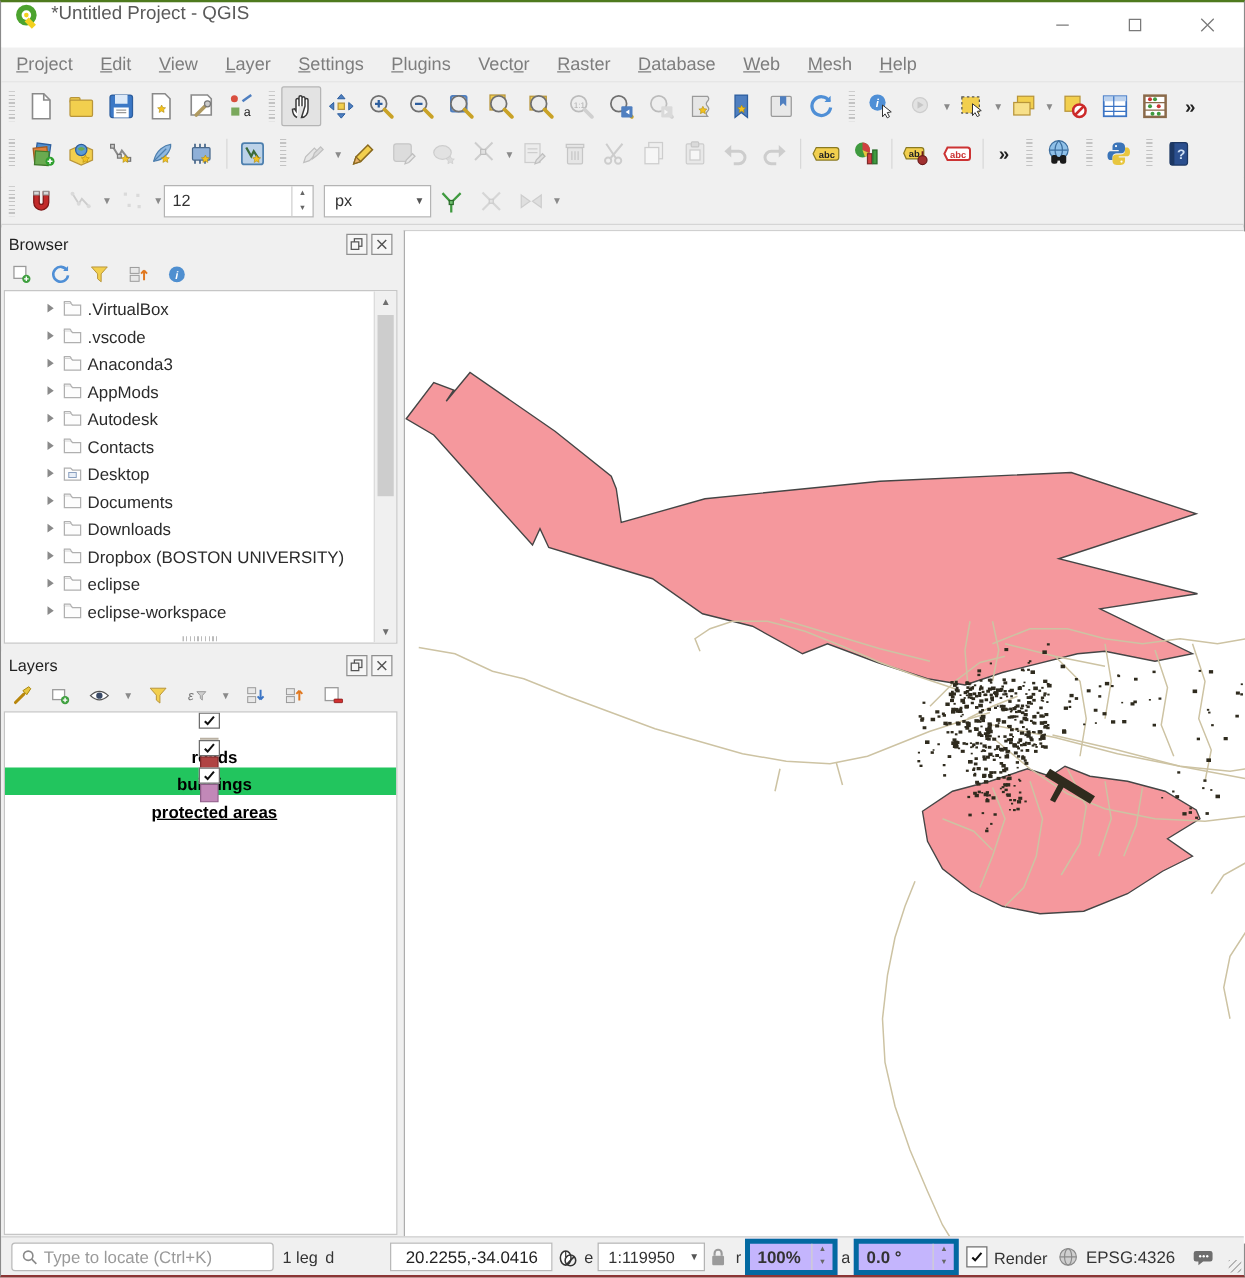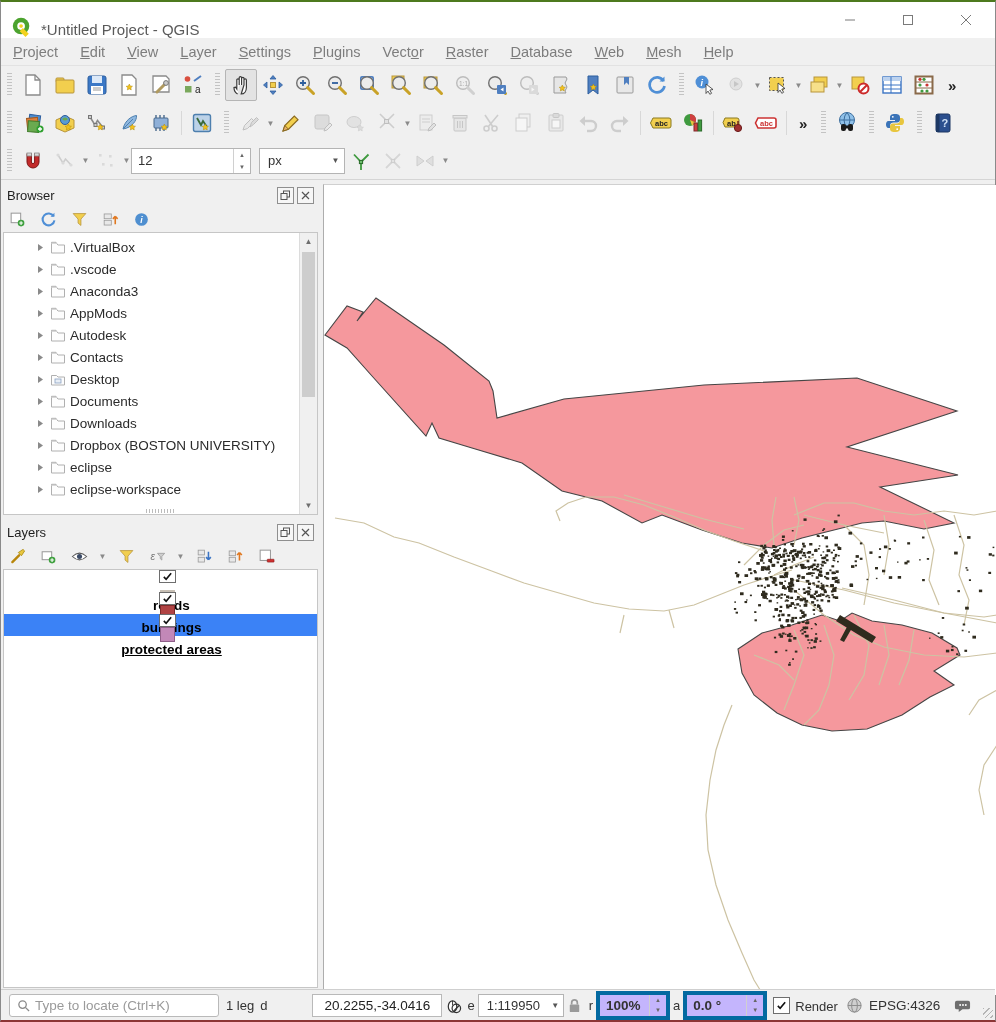--- a/index.html
+++ b/index.html
@@ -1,21 +1,21 @@
 <!DOCTYPE html>
 <html><head>
 <meta charset="utf-8">
 <style>
   html,body{margin:0;padding:0;}
   body{width:996px;height:1022px;overflow:hidden;font-family:"Liberation Sans","DejaVu Sans",sans-serif;
        -webkit-font-smoothing:antialiased;background:#f0f0f0;}
   #window{position:absolute;inset:0;background:#f0f0f0;border-top:2px solid #4e7a1e;
           border-left:1px solid #8a8a8a;border-right:1px solid #8a8a8a;border-bottom:2px solid #8c3535;box-sizing:border-box;}
   
-  .titlebar{height:36px;background:#ffffff;display:flex;align-items:flex-end;position:relative;}
+  .titlebar{height:36px;background:#ffffff;display:flex;align-items:flex-start;position:relative;}
   .qlogo{width:22px;height:22px;margin-left:10px;}
   .title-text{margin-left:8px;font-size:15px;color:#5a5a5a;}
   .wcontrols{position:absolute;right:0;top:0;height:36px;display:flex;}
   .wbtn{width:58px;height:36px;display:flex;align-items:center;justify-content:center;color:#7a7a7a;font-size:14px;}
   .wbtn svg{display:block}
   
   .menubar{height:27px;background:#f0f0f0;display:flex;align-items:center;padding-left:12px;border-bottom:1px solid #e2e2e2;}
   .menu-item{font-size:14.5px;color:#7d7d7d;margin-right:22px;cursor:default;}
   .menu-item u{text-decoration:underline;}
   
@@ -62,21 +62,21 @@
   .trow .fico{width:20px;}
   .trow .fico svg{width:16px;height:16px;vertical-align:-3px;}
   .trow .lbl{font-size:13.5px;color:#2b2b2b;}
   .vscroll{position:absolute;top:0;right:0;bottom:0;width:17px;background:#f0f0f0;border-left:1px solid #dcdcdc;}
   .varrow{height:17px;display:flex;align-items:center;justify-content:center;color:#6e6e6e;font-size:8px;}
   .vthumb{position:absolute;left:2px;right:2px;top:19px;height:145px;background:#cdcdcd;}
   .hhandle{position:absolute;left:50%;bottom:1px;width:30px;height:4px;transform:translateX(-50%);
            background:repeating-linear-gradient(90deg,#bbb 0 1px,transparent 1px 3px);}
   
   .lrow{height:22px;display:flex;align-items:center;padding-left:22px;flex-direction:column;}
-  .lrow.sel{background:#3b82f6;}
+  .lrow.sel{background:#22c55e;}
   .cbox{width:15px;height:15px;background:#fff;border:1px solid #6e6e6e;display:flex;align-items:center;justify-content:center;margin-right:9px;}
   .cbox svg{width:11px;height:11px;}
   .lsym{width:15px;height:15px;margin-right:8px;display:flex;align-items:center;}
   .lname{font-size:13.5px;font-weight:bold;color:#000;}
   .lname.und{text-decoration:underline;}
   
   #map{position:absolute;left:322px;top:2px;right:0;bottom:0;background:#fff;border-left:1px solid #adadad;border-top:1px solid #d0d0d0;}
   #map svg{display:block;}
   
   #statusbar{position:absolute;left:0;right:0;bottom:0;height:30px;background:#f0f0f0;border-top:1px solid #cfcfcf;

